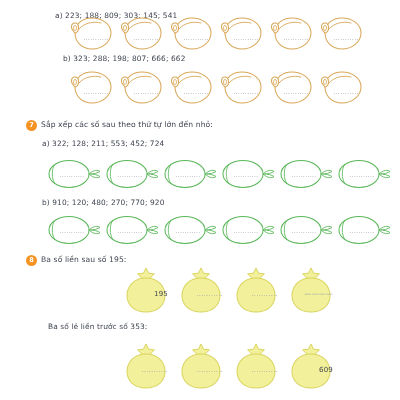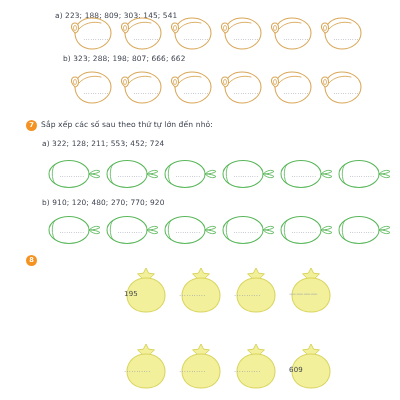--- a/index.html
+++ b/index.html
@@ -111,21 +111,21 @@
   }
   .pom svg { display: block; }
   .pom .slot {
     position: absolute;
     left: 0px;
     top: 26px;
     width: 44px;
     font-size: 7px;
     letter-spacing: 0.2px;
     color: #5c5f49;
-    text-align: left;
+    text-align: right;
     line-height: 1;
   }
   .pom .slot.filled {
     color: #44484f;
     letter-spacing: 0.2px;
   }
 </style>
 </head>
 <body>
 
@@ -367,20 +367,21 @@
           <path d="M9.5 8 C6.5 11.5 6.5 22 9.5 26" fill="none" stroke="#5cb85c" stroke-width="0.85" stroke-linecap="round"></path>
           <path d="M44 17 C48 13 53 12.5 55 14.5 C53 16 49 17 44 17 Z" fill="#ffffff" stroke="#5cb85c" stroke-width="0.9" stroke-linejoin="round"></path>
           <path d="M44 17 C48 21 53 21.5 55 19.5 C53 18 49 17 44 17 Z" fill="#ffffff" stroke="#5cb85c" stroke-width="0.9" stroke-linejoin="round"></path>
         </svg>
         <div class="slot" style="color: rgb(154, 160, 171);">...........</div>
       </div>
     </div>
 
   <div class="q-head" style="left:26px; top:255px;">
     <span class="q-badge">8</span>
+    <span class="q-title">Ba số liền sau số 195:</span>
   </div>
 
   <div class="row" id="row-8a" style="left:124px; top:265px; gap:7px;">
       <div class="pom">
         <svg width="48" height="50" viewBox="0 0 48 50">
           <path d="M22 3 L24.6 8.2 L30.4 8.9 L26.2 12.9 L27.3 18.6 L22 15.9 L16.7 18.6 L17.8 12.9 L13.6 8.9 L19.4 8.2 Z" fill="#f2f09a" stroke="#d9d45f" stroke-width="1" stroke-linejoin="round"></path>
           <path d="M22 13 C33.5 13 41 21 41 30.5 C41 40 33.5 47 22 47 C10.5 47 3 40 3 30.5 C3 21 10.5 13 22 13 Z" fill="#f2f09a" stroke="#d9d45f" stroke-width="1.05"></path>
         </svg>
         <div class="slot filled">195</div>
       </div>
@@ -400,20 +401,21 @@
       </div>
       <div class="pom">
         <svg width="48" height="50" viewBox="0 0 48 50">
           <path d="M22 3 L24.6 8.2 L30.4 8.9 L26.2 12.9 L27.3 18.6 L22 15.9 L16.7 18.6 L17.8 12.9 L13.6 8.9 L19.4 8.2 Z" fill="#f2f09a" stroke="#d9d45f" stroke-width="1" stroke-linejoin="round"></path>
           <path d="M22 13 C33.5 13 41 21 41 30.5 C41 40 33.5 47 22 47 C10.5 47 3 40 3 30.5 C3 21 10.5 13 22 13 Z" fill="#f2f09a" stroke="#d9d45f" stroke-width="1.05"></path>
         </svg>
         <div class="slot" style="color: rgb(154, 160, 171);">————</div>
       </div>
     </div>
 
+  <div class="line-text" style="left:48px; top:322px;">Ba số lẻ liền trước số 353:</div>
 
   <div class="row" id="row-8b" style="left:124px; top:341px; gap:7px;">
       <div class="pom">
         <svg width="48" height="50" viewBox="0 0 48 50">
           <path d="M22 3 L24.6 8.2 L30.4 8.9 L26.2 12.9 L27.3 18.6 L22 15.9 L16.7 18.6 L17.8 12.9 L13.6 8.9 L19.4 8.2 Z" fill="#f2f09a" stroke="#d9d45f" stroke-width="1" stroke-linejoin="round"></path>
           <path d="M22 13 C33.5 13 41 21 41 30.5 C41 40 33.5 47 22 47 C10.5 47 3 40 3 30.5 C3 21 10.5 13 22 13 Z" fill="#f2f09a" stroke="#d9d45f" stroke-width="1.05"></path>
         </svg>
         <div class="slot" style="color: rgb(154, 160, 171);">...........</div>
       </div>
       <div class="pom">

